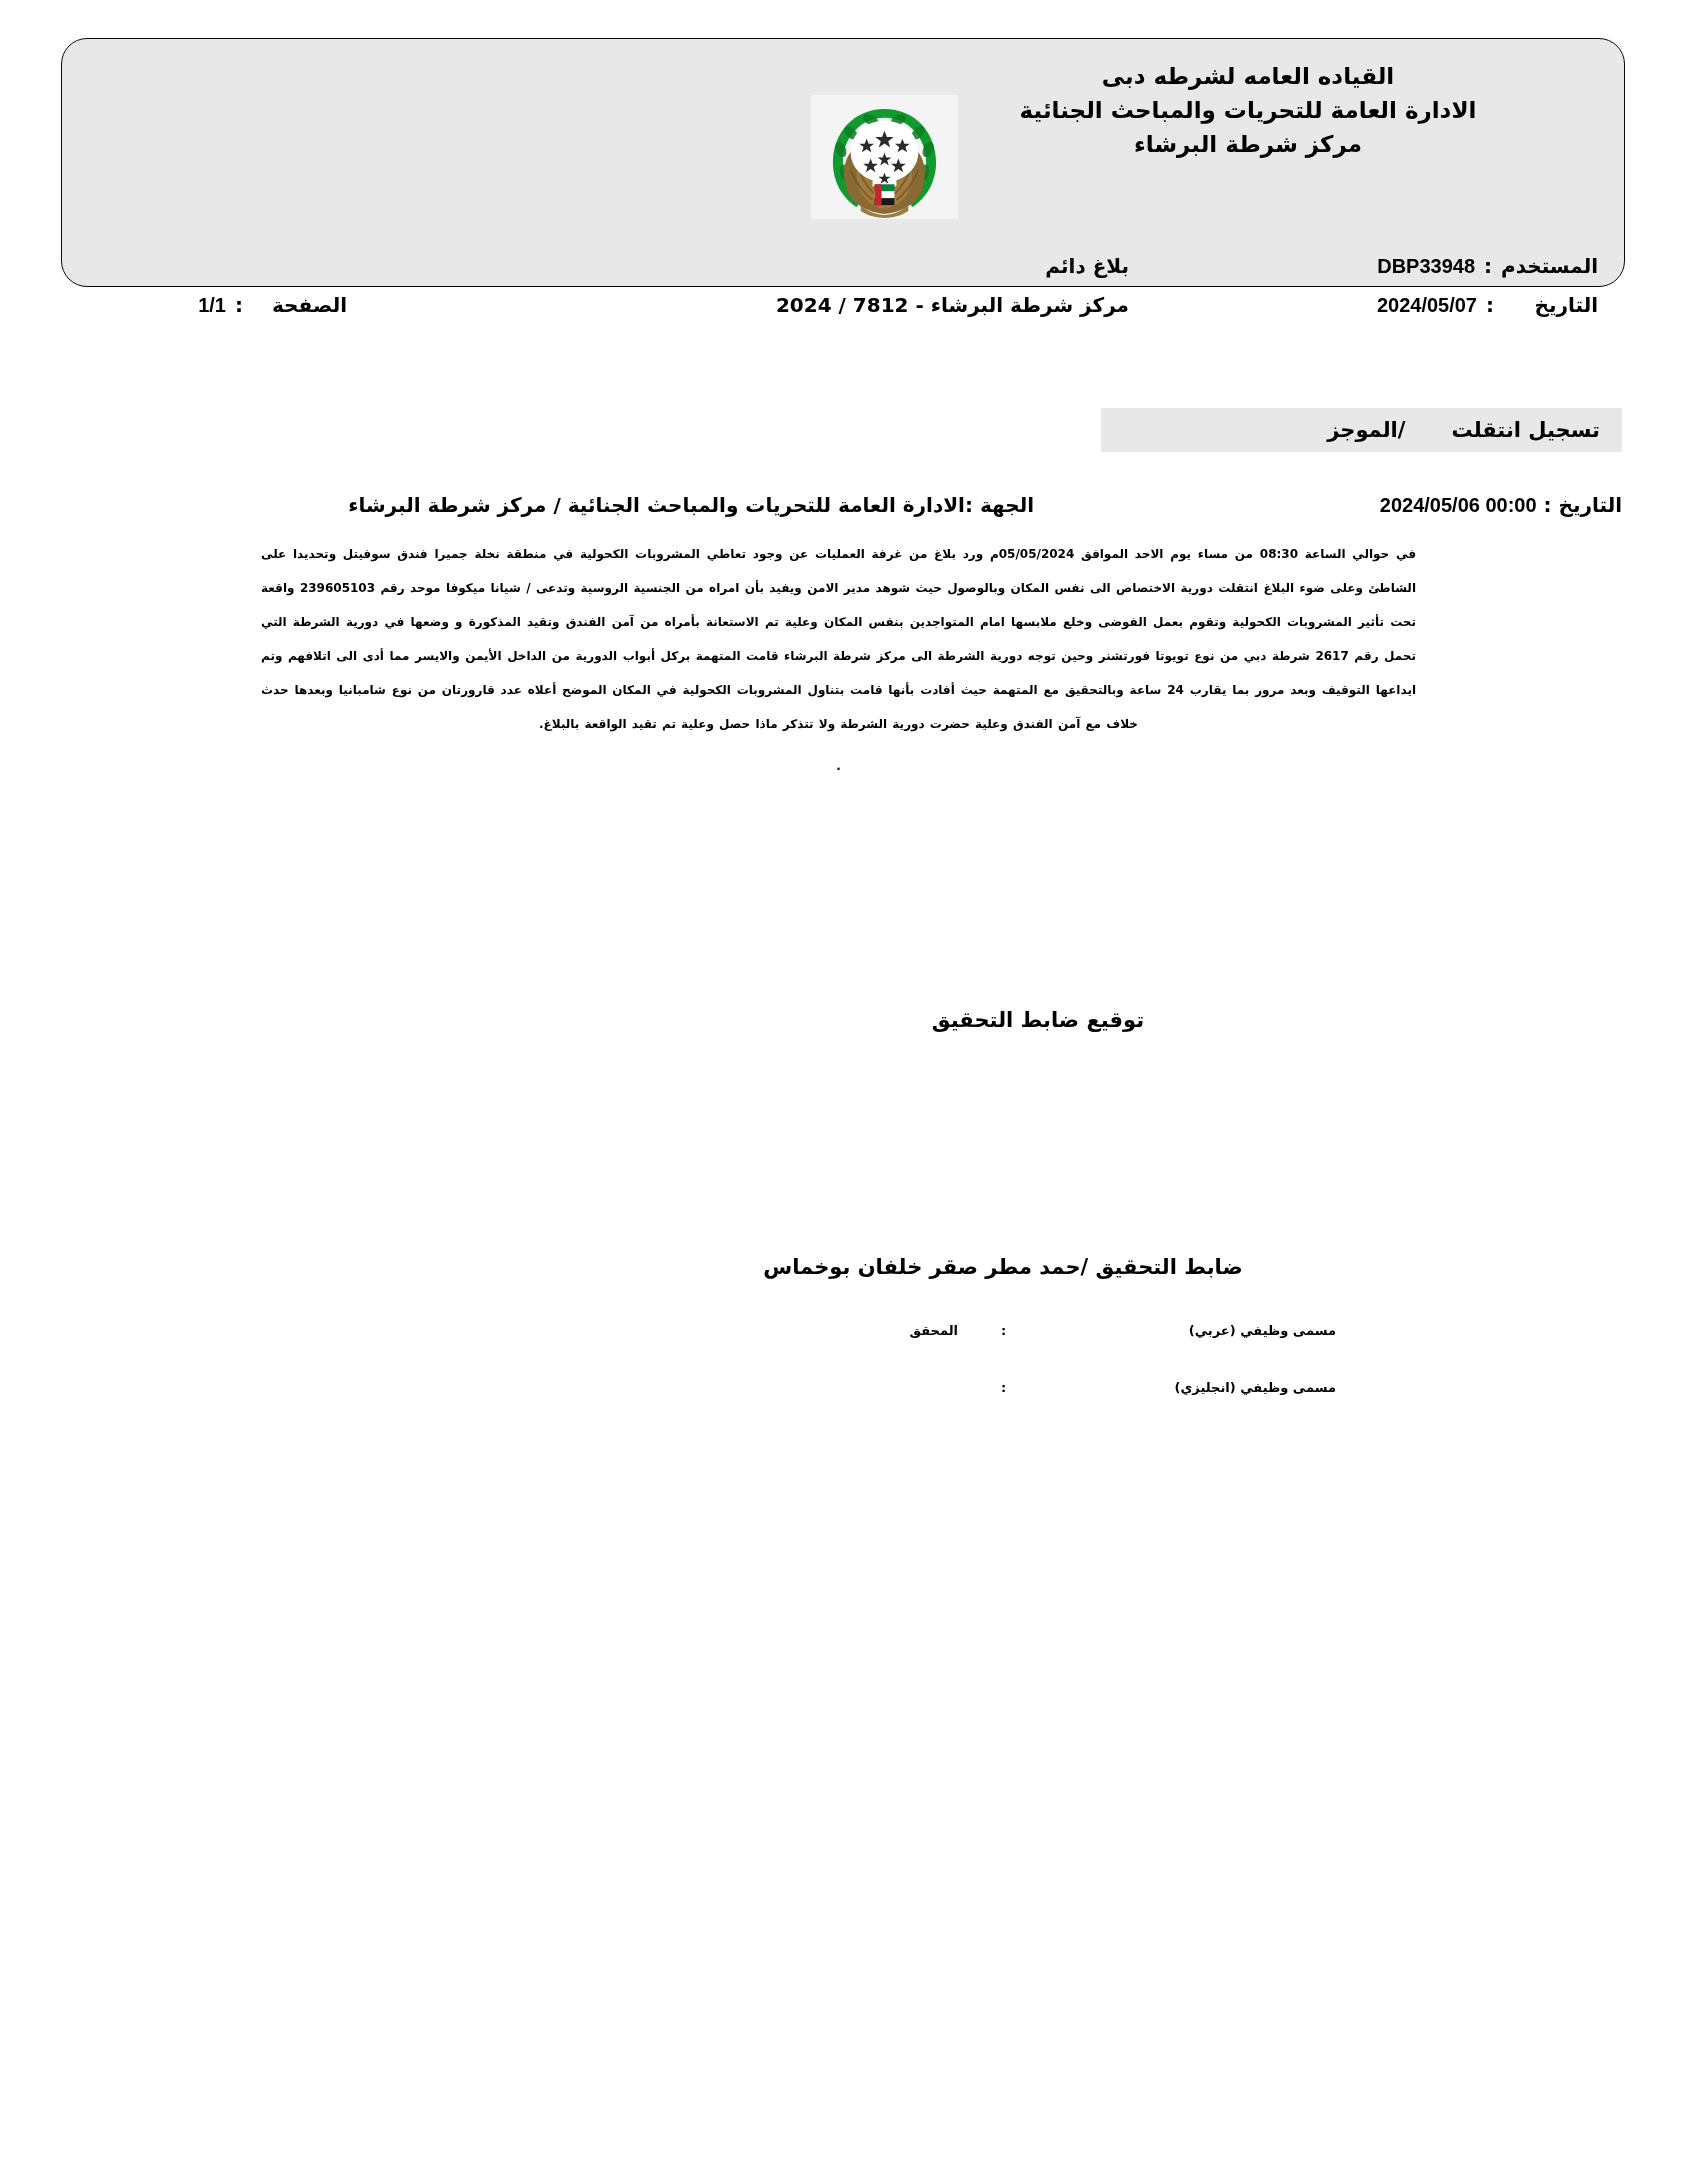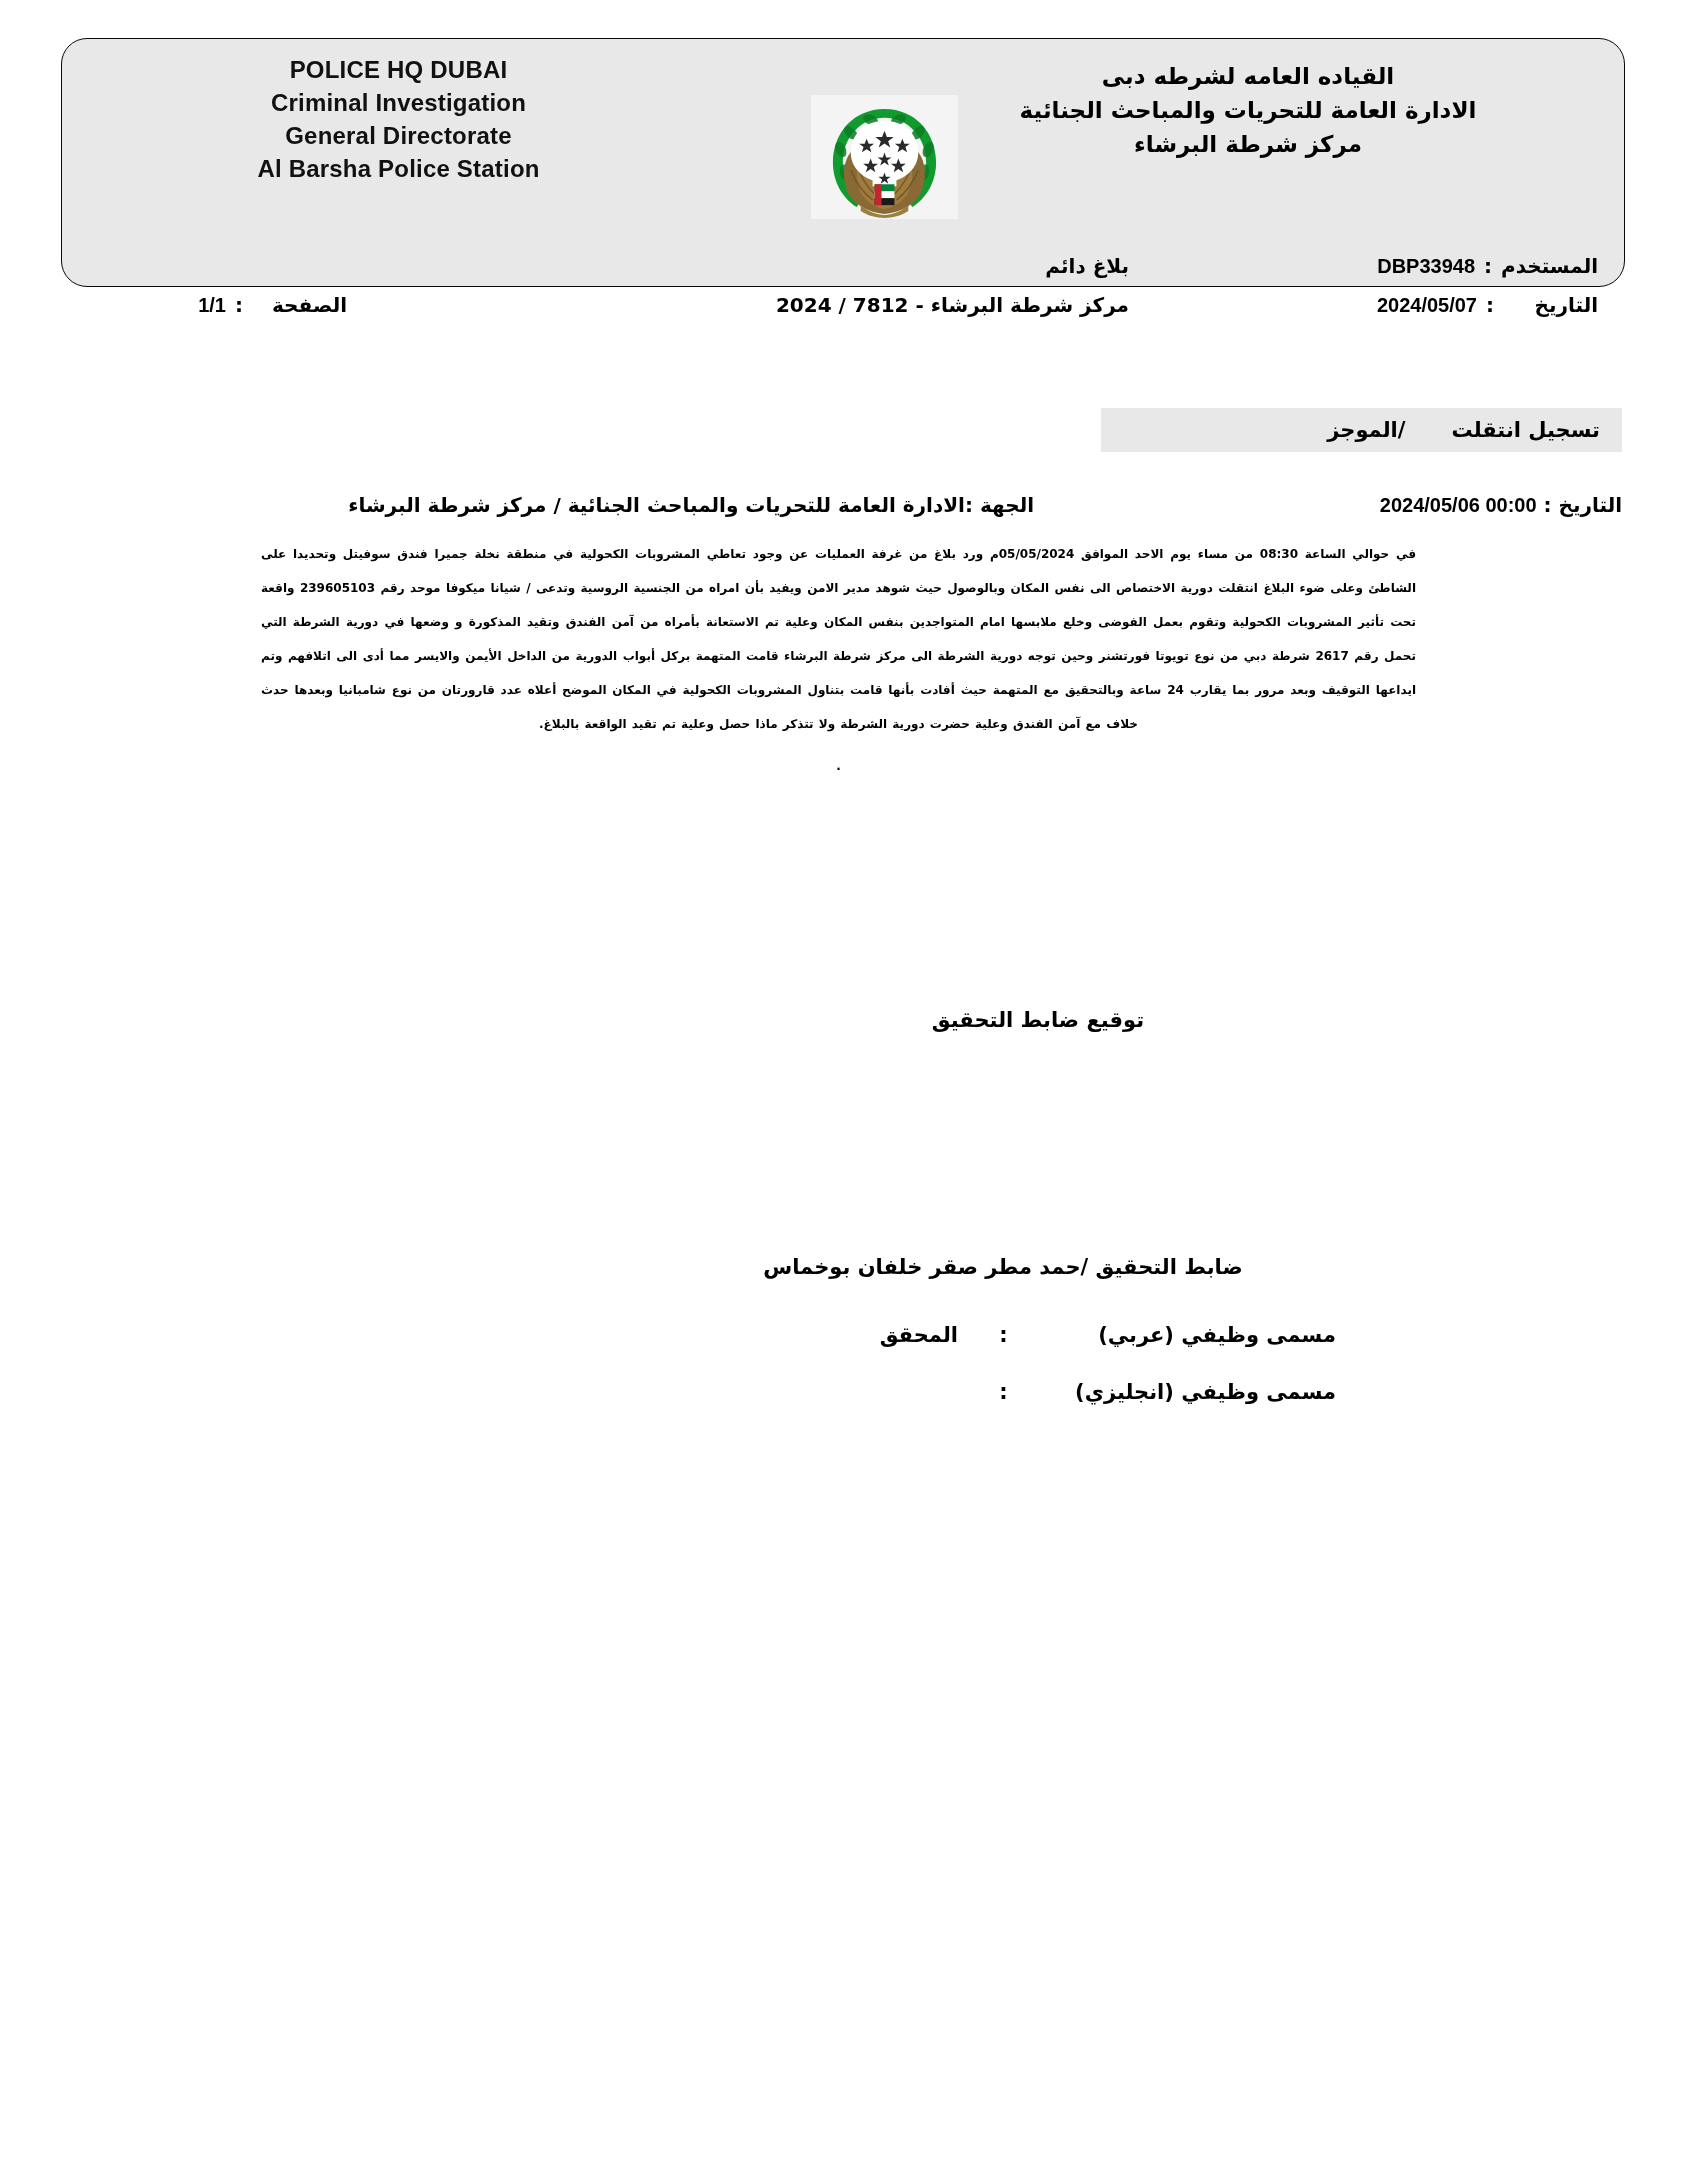--- a/index.html
+++ b/index.html
@@ -214,21 +214,21 @@
     direction: rtl;
     font-weight: bold;
     font-size: 21px;
     font-family: "DejaVu Sans", "Liberation Sans", sans-serif;
   }
 
   .title-row {
     position: absolute;
     direction: rtl;
     font-weight: bold;
-    font-size: 21px;
+    font-size: 13px;
     font-family: "DejaVu Sans", "Liberation Sans", sans-serif;
     white-space: nowrap;
   }
   .title-row .tl {
     display: inline-block;
     width: 287px;
     text-align: right;
   }
   .title-row .tc {
     display: inline-block;
@@ -242,26 +242,20 @@
   .row-ar-title { right: 347px; top: 1323px; }
   .row-en-title { right: 347px; top: 1380px; }
 </style>
 </head>
 <body>
 
 <div class="page">
 
   <div class="header-card">
 
-    <div class="hdr-en">
-      <div>POLICE HQ DUBAI</div>
-      <div>Criminal Investigation</div>
-      <div>General Directorate</div>
-      <div>Al Barsha Police Station</div>
-    </div>
 
     <div class="emblem">
       <svg width="147" height="124" viewBox="0 0 148 125" xmlns="http://www.w3.org/2000/svg">
         <rect width="148" height="125" fill="#f4f4f4"></rect>
 
         <path d="M74 14 C43 14 22 38 22 68 C22 88 32 104 46 113 L52 104 C40 96 32 83 32 68 C32 43 50 23 74 23 C98 23 116 43 116 68 C116 83 108 96 96 104 L102 113 C116 104 126 88 126 68 C126 38 105 14 74 14 Z" fill="#119a2e"></path>
 
         <g fill="#0d7d25" opacity="0.85">
           <ellipse cx="30" cy="55" rx="5" ry="8" transform="rotate(-25 30 55)"></ellipse>
           <ellipse cx="34" cy="78" rx="5" ry="8" transform="rotate(-10 34 78)"></ellipse>

